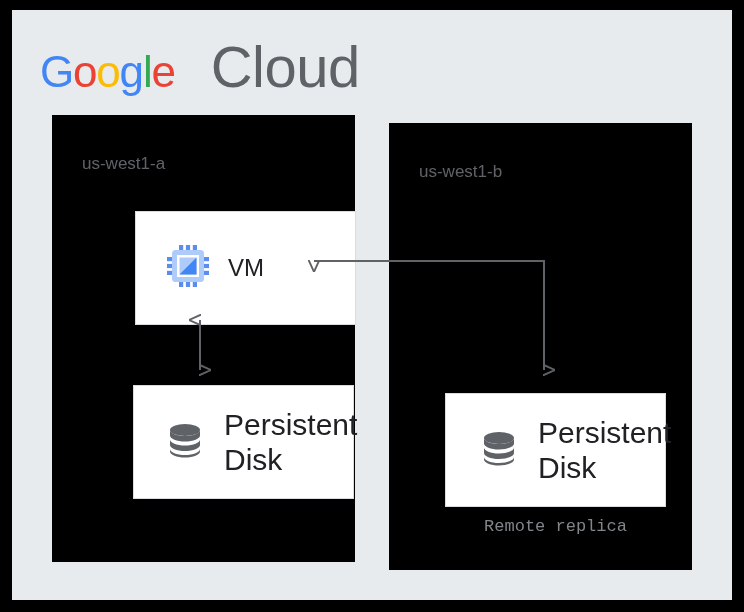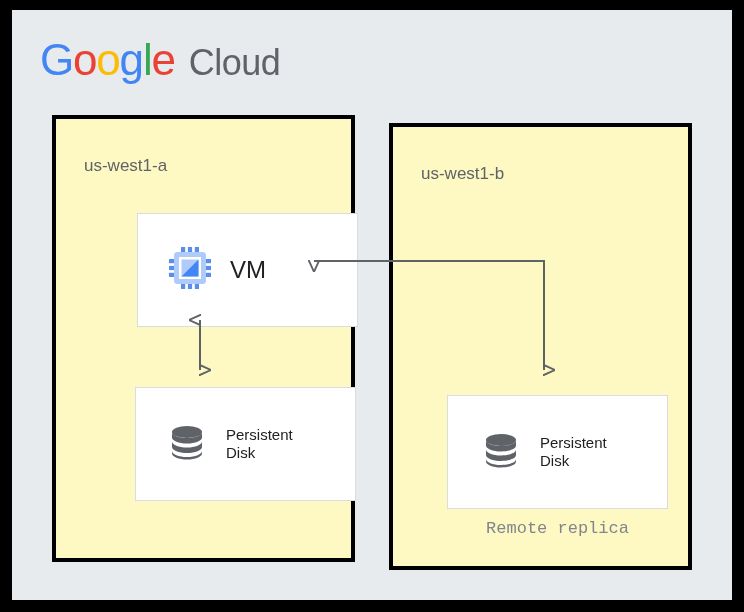--- a/index.html
+++ b/index.html
@@ -36,46 +36,47 @@
   
   .logo {
     position: absolute;
     left: 28px;
     top: 28px;
     height: 46px;
     display: flex;
     align-items: baseline;
     white-space: nowrap;
     user-select: none;
+    gap: 22px;
   }
   .logo-google {
     font-size: 44px;
     letter-spacing: -1.2px;
     line-height: 1;
   }
   .logo-google span { display: inline; }
   .g1 { color: #4285f4; }
   .o1 { color: #ea4335; }
   .o2 { color: #fbbc05; }
   .g2 { color: #4285f4; }
   .l1 { color: #34a853; }
   .e1 { color: #ea4335; }
   .logo-cloud {
-    font-size: 36px;
+    font-size: 58px;
     color: #5f6368;
     letter-spacing: -0.5px;
     margin-left: 14px;
     line-height: 1;
   }
 
   
   .zone {
     position: absolute;
-    background: #fef9c3;
-    border: 4px solid #000000;
+    background: #000000;
+    border: 2px solid #000000;
     box-sizing: border-box;
   }
   .zone-a { left: 40px;  top: 105px; width: 303px; height: 447px; }
   .zone-b { left: 377px; top: 113px; width: 303px; height: 447px; }
   .zone-label {
     position: absolute;
     left: 28px;
     top: 37px;
     font-size: 17px;
     color: #5f6368;
@@ -97,21 +98,21 @@
 
   .box-inner {
     display: flex;
     align-items: center;
     padding-left: 30px;
     gap: 18px;
   }
   .box-pd-b .box-inner { padding-left: 32px; }
 
   .box-label {
-    font-size: 15px;
+    font-size: 30px;
     color: #202124;
     line-height: 1.18;
     white-space: pre-line;
   }
   .box-label-vm { font-size: 24px; text-align: center; }
 
   .caption {
     position: absolute;
     top: 392px;
     left: 54px;

